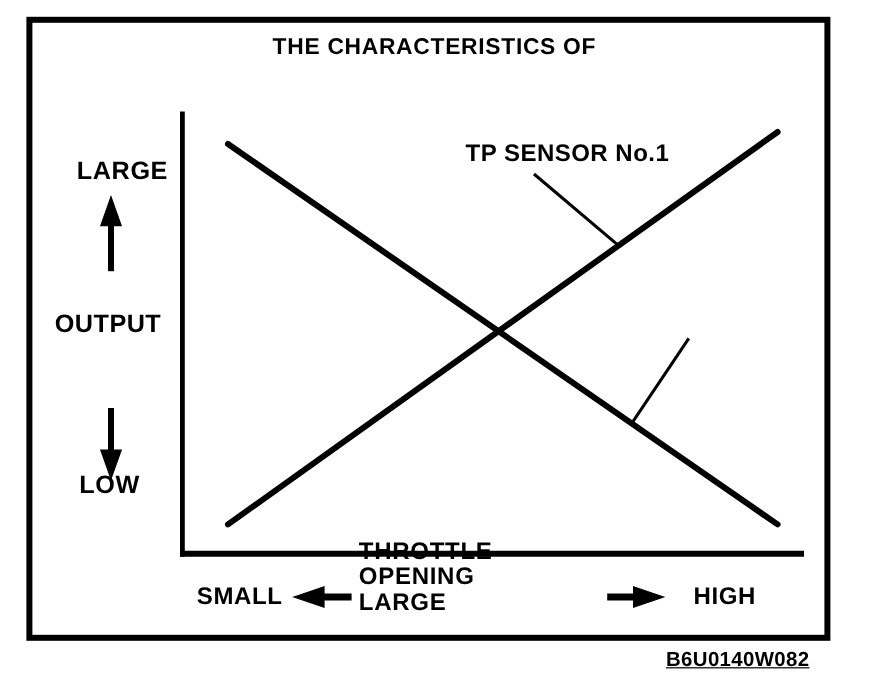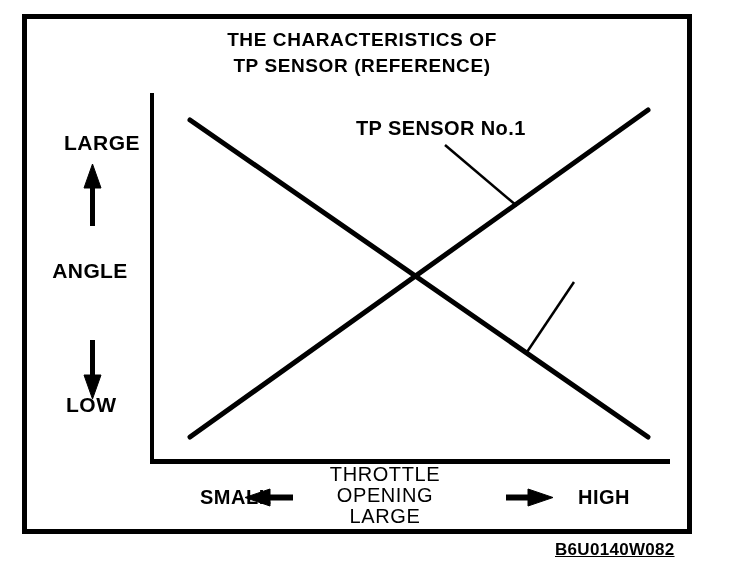--- a/index.html
+++ b/index.html
@@ -41,29 +41,29 @@
     position: absolute;
     left: 22px; top: 258px; width: 136px;
     text-align: center;
     font-weight: bold;
     font-size: 21px;
     line-height: 25px;
     letter-spacing: 0.4px;
   }
   .xaxis-label-block {
     position: absolute;
-    left: 299px; top: 464px; width: 172px;
-    text-align: center;
-    font-weight: normal;
+    left: 299px; top: 450px; width: 172px;
+    text-align: left;
+    font-weight: bold;
     font-size: 20px;
     line-height: 21px;
     letter-spacing: 0.6px;
   }
   .side-lbl   { font-size: 21px; }
-  .series-lbl { font-size: 20px; letter-spacing: 0.4px; }
+  .series-lbl { font-size: 20px; letter-spacing: 0.4px; margin-left: 32px; }
   .bottom-lbl { font-size: 20px; }
   .ref-code {
     position: absolute;
     left: 555px; top: 540px; width: 150px;
     text-align: left;
     font-weight: bold;
     font-size: 17px;
     letter-spacing: 0.3px;
     text-decoration: underline;
   }
@@ -108,32 +108,31 @@
     </g>
 
     <g>
       <line x1="506" y1="497.5" x2="532" y2="497.5" stroke-width="6"></line>
       <polygon points="553,497.5 528,489 528,506"></polygon>
     </g>
   </svg>
 
   <div class="title-block">
     <div>THE CHARACTERISTICS OF</div>
-    <div>TP SENSOR (REFERENCE)</div>
   </div>
 
   <div class="lbl side-lbl" style="left:64px; top:131px;">LARGE</div>
   <div class="yaxis-label-block">
-    <div>ANGLE</div>
+    <div>OUTPUT</div>
   </div>
   <div class="lbl side-lbl" style="left:66px; top:393px;text-align:right;">LOW</div>
 
   <div class="lbl series-lbl" style="left:356px; top:117px;">TP SENSOR No.1</div>
 
-  <div class="lbl bottom-lbl" style="left:164px; top:486px;margin-left:36px;">SMALL</div>
+  <div class="lbl bottom-lbl" style="left:164px; top:486px;">SMALL</div>
   <div class="xaxis-label-block">
     <div>THROTTLE</div>
     <div>OPENING LARGE</div>
   </div>
   <div class="lbl bottom-lbl" style="left:578px; top:486px;">HIGH</div>
 
   <div class="ref-code">B6U0140W082</div>
 
 </div>
 

